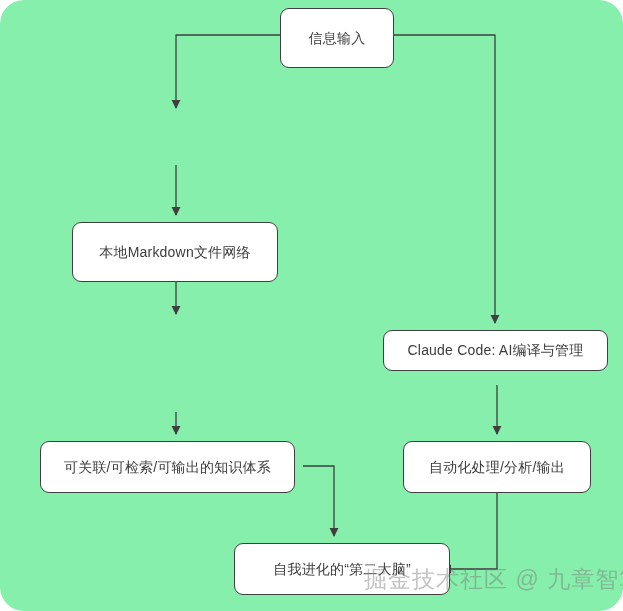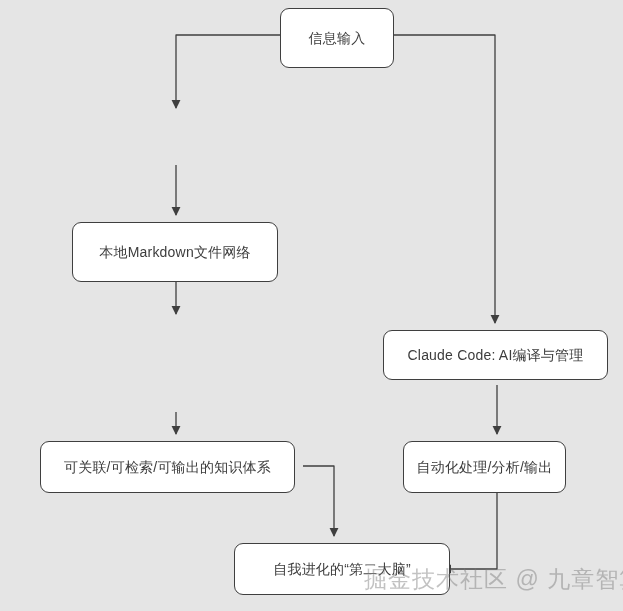--- a/index.html
+++ b/index.html
@@ -7,22 +7,23 @@
     padding: 0;
     background: #ffffff;
   }
   body {
     font-family: "Liberation Sans", "DejaVu Sans", sans-serif;
   }
   #canvas {
     position: relative;
     width: 623px;
     height: 611px;
-    background: #e5e5e5;
+    background: #86efac;
     overflow: hidden;
+    border-radius: 24px;
   }
   #edges {
     position: absolute;
     left: 0;
     top: 0;
     width: 623px;
     height: 611px;
   }
   .node {
     position: absolute;
@@ -95,29 +96,29 @@
   <div class="node rect" style="left: 280px; top: 8px; width: 114px; height: 60px;">
     <span>信息输入</span>
   </div>
 
 
   <div class="node rect" style="left: 72px; top: 222px; width: 206px; height: 60px;">
     <span>本地Markdown文件网络</span>
   </div>
 
 
-  <div class="node rect" style="left: 383px; top: 330px; width: 225px; height: 50px;">
+  <div class="node rect" style="left: 383px; top: 330px; width: 225px; height: 41px;">
     <span>Claude Code: AI编译与管理</span>
   </div>
 
   <div class="node rect" style="left: 40px; top: 441px; width: 255px; height: 52px;">
     <span>可关联/可检索/可输出的知识体系</span>
   </div>
 
-  <div class="node rect" style="left: 403px; top: 441px; width: 163px; height: 52px;">
+  <div class="node rect" style="left: 403px; top: 441px; width: 188px; height: 52px;">
     <span>自动化处理/分析/输出</span>
   </div>
 
   <div class="node rect" style="left: 234px; top: 543px; width: 216px; height: 52px;">
     <span>自我进化的“第二大脑”</span>
   </div>
 
   <div class="watermark" style="left: 364px; top: 564px;">掘金技术社区 @ 九章智算云</div>
 
 </div>

